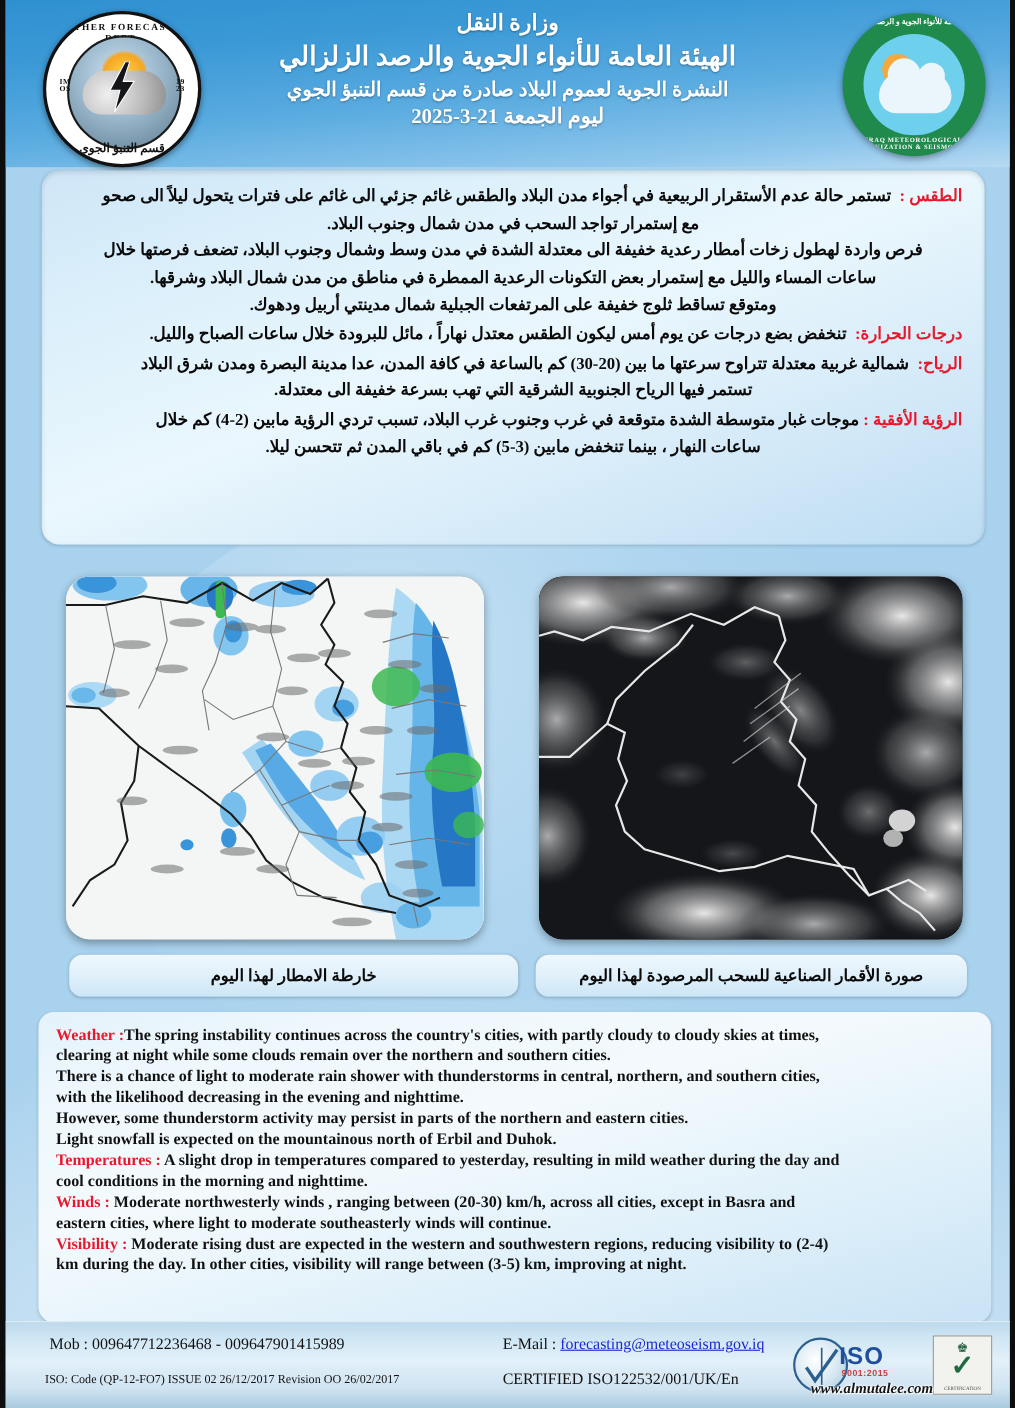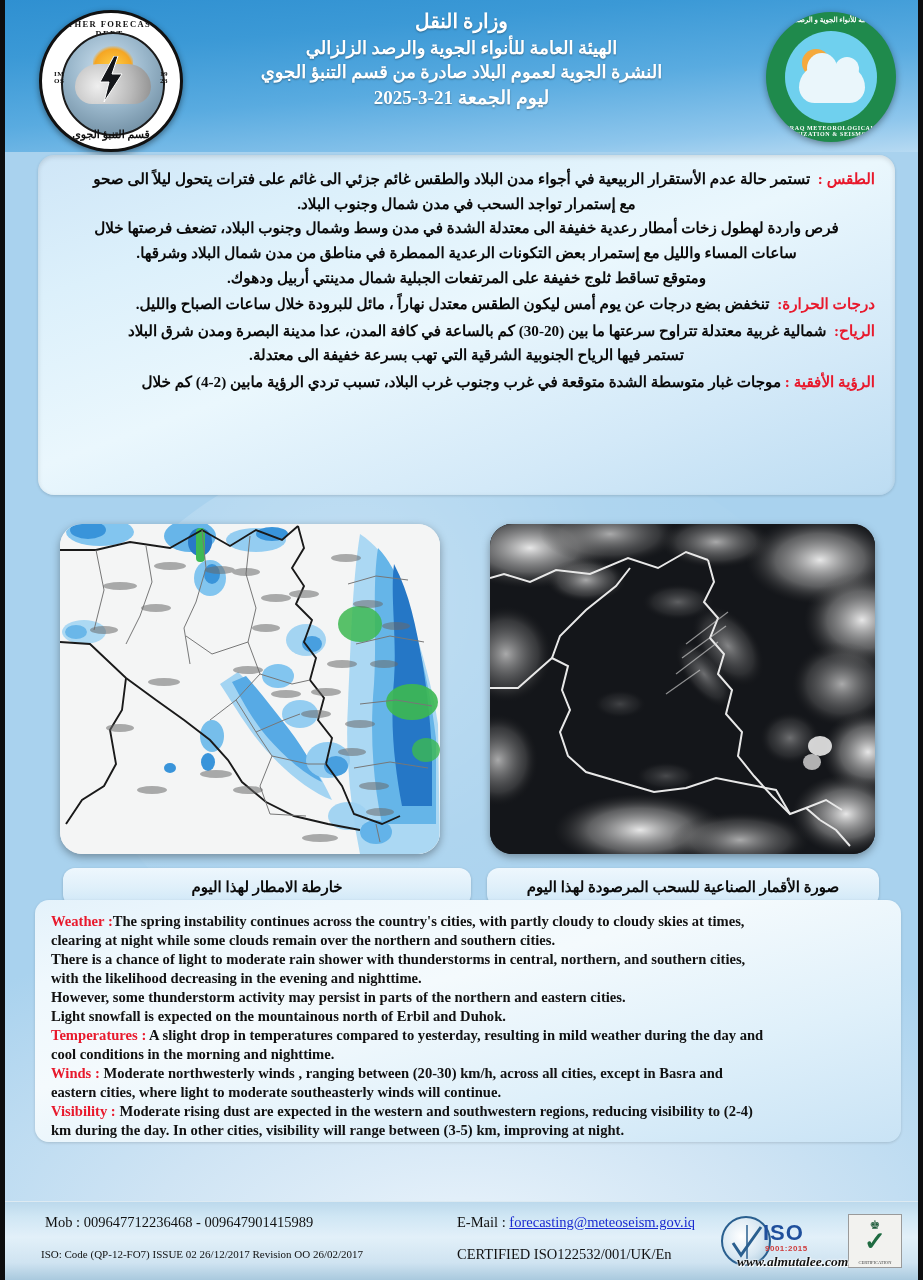--- a/index.html
+++ b/index.html
@@ -54,21 +54,21 @@
     color: #ffffff;
     direction: rtl;
     text-shadow: 0 1px 2px rgba(0,0,0,0.35);
   }
   .ht-line {
     font-weight: bold;
     line-height: 1.38;
     letter-spacing: 0.2px;
   }
   .ht1 { font-size: 20px; }
-  .ht2 { font-size: 18px; }
+  .ht2 { font-size: 24px; }
   .ht3 { font-size: 18px; }
   .ht4 { font-size: 19px; }
 
   
   .logo-left {
     position: absolute;
     left: 26px;
     top: 8px;
     width: 156px;
     height: 140px;
@@ -289,23 +289,23 @@
     font-weight: bold;
     color: #0a0a0a;
   }
   .cap-left { left: 58px; width: 408px; }
   .cap-right { left: 482px; width: 392px; }
 
   
   .panel-en {
     position: absolute;
     left: 30px;
-    top: 900px;
+    top: 920px;
     width: 866px;
-    height: 242px;
+    height: 282px;
     border-radius: 14px;
     background: linear-gradient(165deg, #e4f2fb 0%, #eff8fd 18%, #f4fafd 40%, #dff0fa 70%, #c9e3f5 100%);
     box-shadow: 0 1px 3px rgba(0,0,0,0.15);
     box-sizing: border-box;
     padding: 12px 16px 10px 16px;
     overflow: hidden;
   }
   .en-line {
     font-family: "Liberation Serif", serif;
     font-size: 14.6px;
@@ -493,20 +493,21 @@
     </div>
     <div class="ar-block">
       <div class="ar-line first"><span class="ar-label">درجات الحرارة:</span>&nbsp; <span>تنخفض بضع درجات عن يوم أمس ليكون الطقس معتدل نهاراً ، مائل للبرودة خلال ساعات الصباح والليل.</span></div>
     </div>
     <div class="ar-block">
       <div class="ar-line first"><span class="ar-label">الرياح:</span>&nbsp; <span>شمالية غربية معتدلة تتراوح سرعتها ما بين (20-30) كم بالساعة في كافة المدن، عدا مدينة البصرة ومدن شرق البلاد</span></div>
       <div class="ar-line ar-center">تستمر فيها الرياح الجنوبية الشرقية التي تهب بسرعة خفيفة الى معتدلة.</div>
     </div>
     <div class="ar-block">
       <div class="ar-line first"><span class="ar-label">الرؤية الأفقية :</span> <span>موجات غبار متوسطة الشدة متوقعة في غرب وجنوب غرب البلاد، تسبب تردي الرؤية مابين (2-4) كم خلال</span></div>
+      <div class="ar-line ar-center">ساعات النهار ، بينما تنخفض مابين (3-5) كم في باقي المدن ثم تتحسن ليلا.</div>
     </div>
   </div>
 
   <div class="img-row">
 
     <div class="map-frame map-rain">
       <svg class="map-svg" viewBox="0 0 380 330" preserveAspectRatio="none">
         <rect x="0" y="0" width="380" height="330" fill="#f4f5f5"></rect>
 
         <g opacity="0.95">

